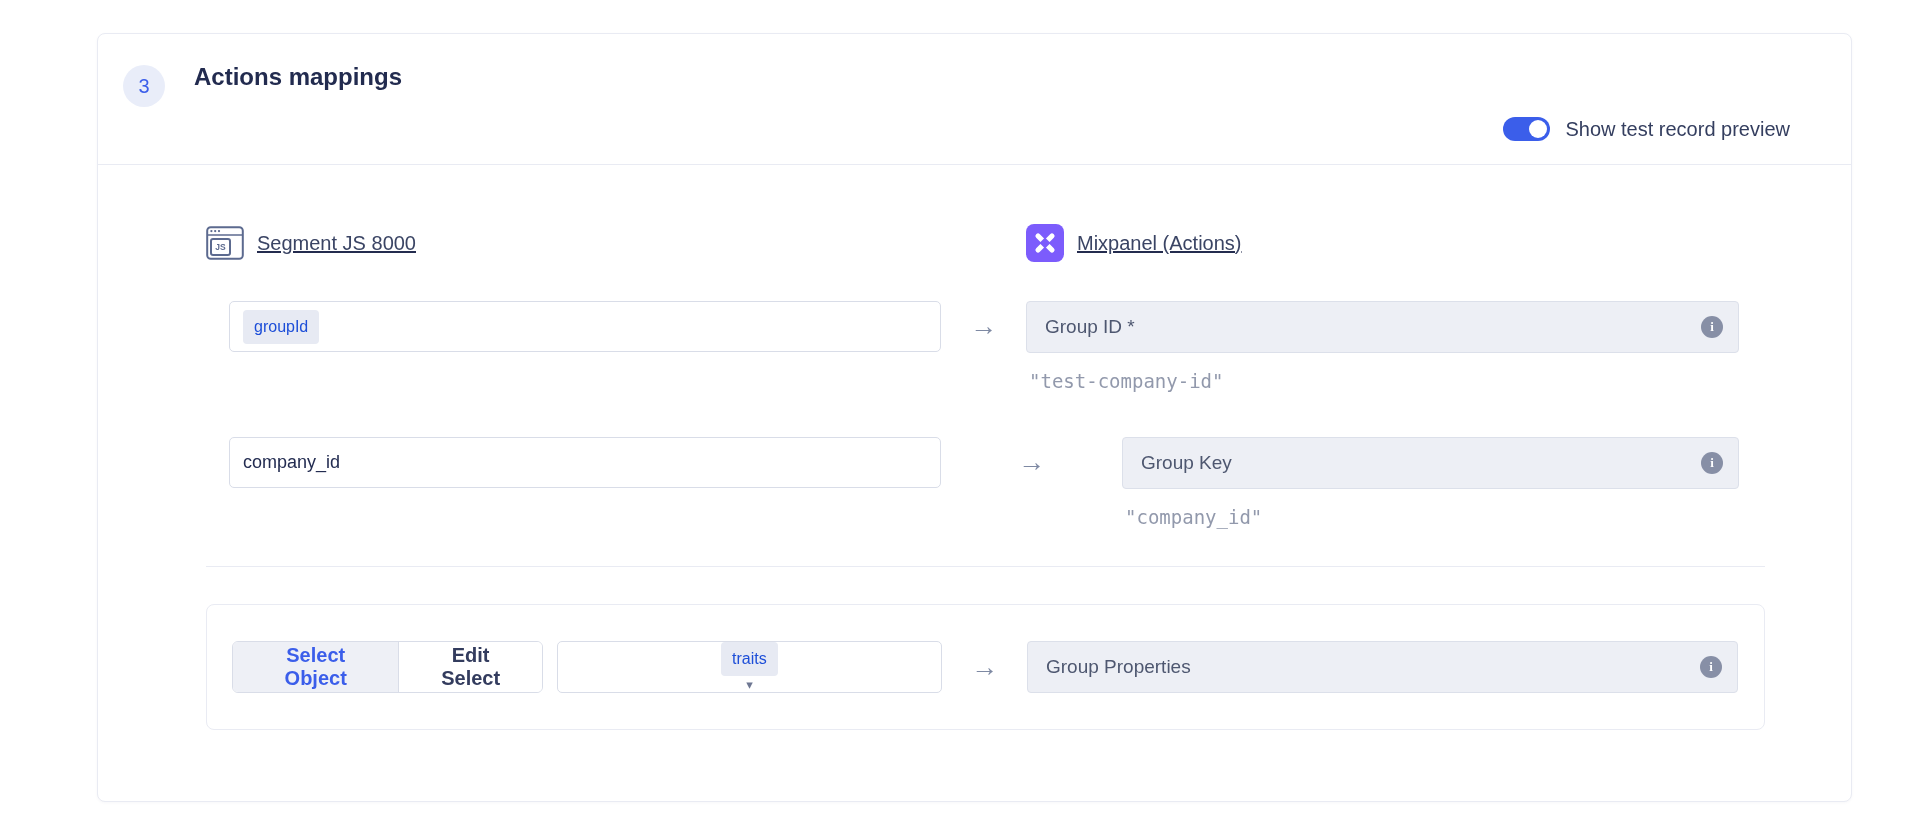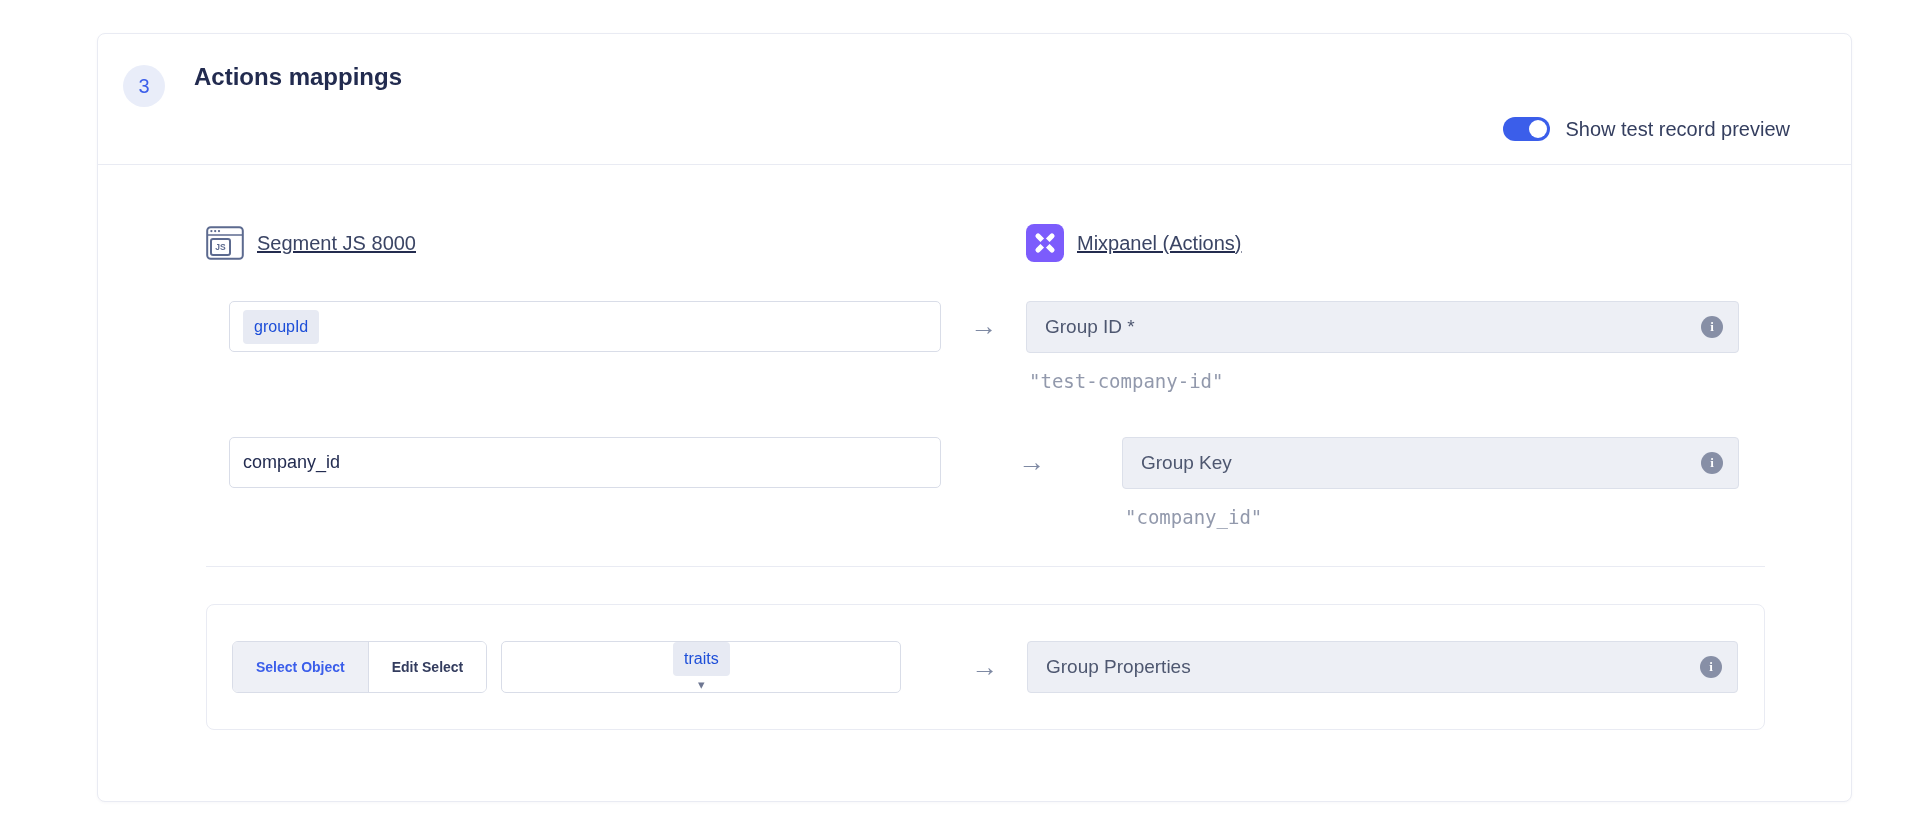--- a/index.html
+++ b/index.html
@@ -62,21 +62,21 @@
     font-size:19px; color:#9299AC; }
 
   .divider { margin-top:38px; border-top:1px solid #E9EBF3; }
 
   
   .object-box { margin-top:37px; border:1px solid #E9EBF3; border-radius:8px;
     padding:36px 0; }
   .object-row { align-items:center; }
   .seg-group { margin-left:25px; display:inline-flex; height:52px; border:1px solid #D9DDE8;
     border-radius:6px; overflow:hidden; background:#fff; }
-  .seg-btn { border:none; background:#fff; font-family:inherit; font-size:14px; font-weight:600;
+  .seg-btn { border:none; background:#fff; font-family:inherit; font-size:20px; font-weight:600;
     color:#333C5E; padding:0 23px; cursor:pointer; display:flex; align-items:center; }
   .seg-btn.active { background:#EEF0F6; color:#3B5EEA; border-right:1px solid #D9DDE8; }
   .dropdown { margin-left:14px; width:400px; height:52px; background:#fff;
     border:1px solid #D9DDE8; border-radius:5px; display:flex; align-items:center;
     justify-content:space-between; padding:0 17px; cursor:pointer;flex-direction:column; }
   .caret { font-size:13px; color:#6E7792; }
 </style>
 </head>
 <body>
 

